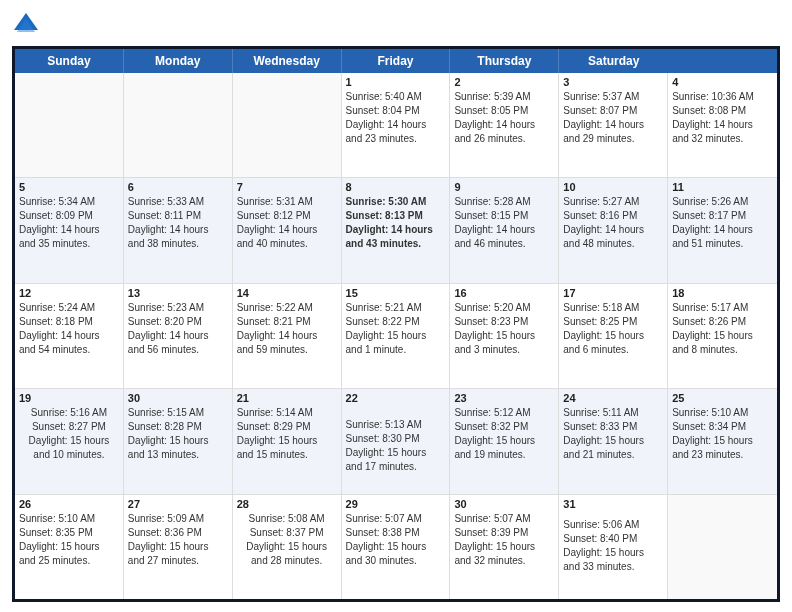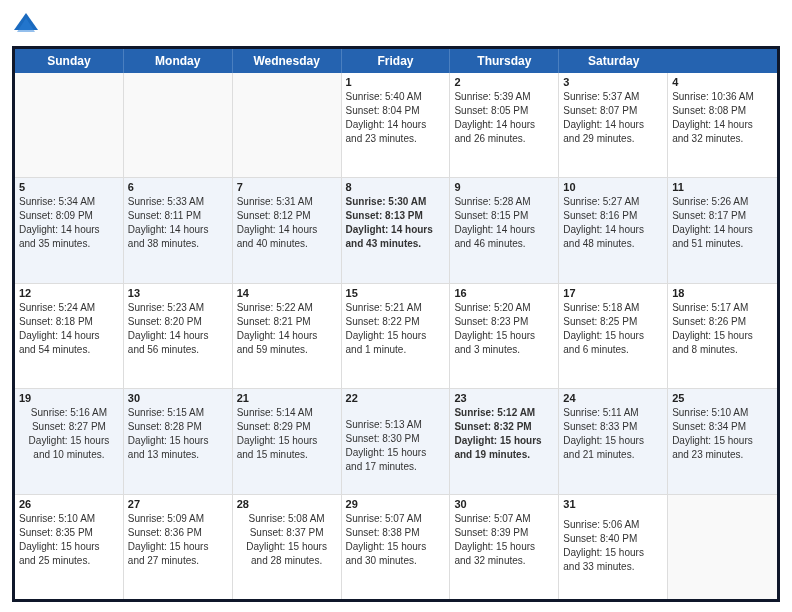--- a/index.html
+++ b/index.html
@@ -307,21 +307,21 @@
           </div>
           <div class="cal-cell alt-bg">
             <div class="day-num">22</div>
             <div class="day-info" style="white-space: pre-line; margin-top: 14px;">Sunrise: 5:13 AM
 Sunset: 8:30 PM
 Daylight: 15 hours
 and 17 minutes.</div>
           </div>
           <div class="cal-cell alt-bg">
             <div class="day-num">23</div>
-            <div class="day-info" style="white-space: pre-line; font-weight: bold;">Sunrise: 5:12 AM
+            <div class="day-info" style="white-space: pre-line;">Sunrise: 5:12 AM
 Sunset: 8:32 PM
 Daylight: 15 hours
 and 19 minutes.</div>
           </div>
           <div class="cal-cell alt-bg">
             <div class="day-num">24</div>
             <div class="day-info" style="white-space: pre-line;">Sunrise: 5:11 AM
 Sunset: 8:33 PM
 Daylight: 15 hours
 and 21 minutes.</div>

